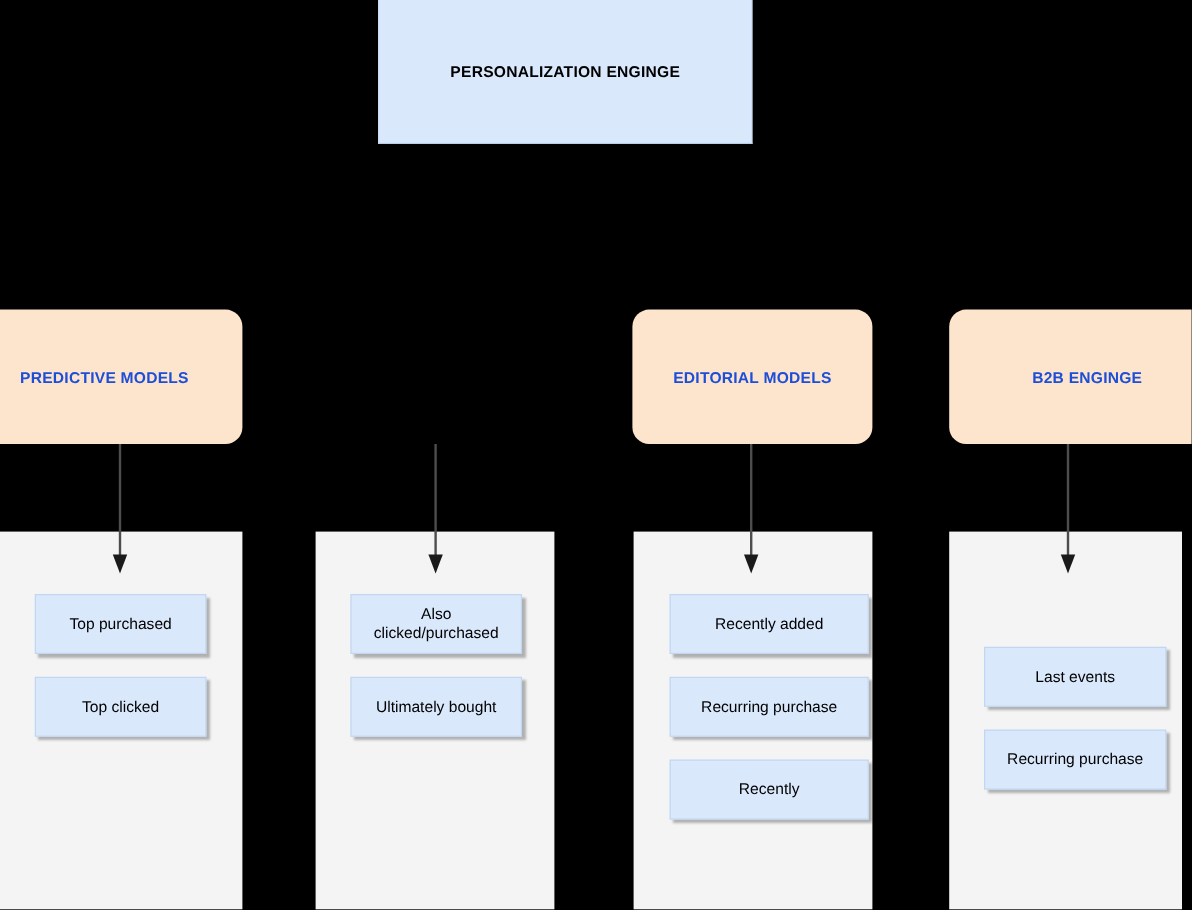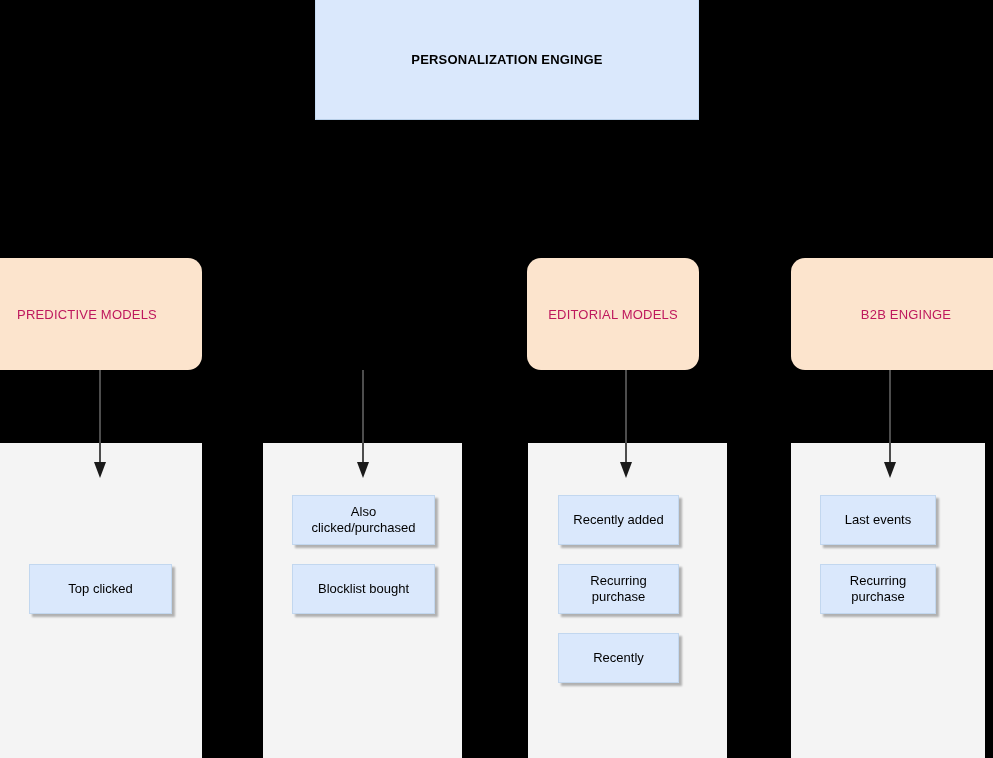--- a/index.html
+++ b/index.html
@@ -22,21 +22,21 @@
     width: 993px;
     height: 758px;
     background: #000000;
   }
 
   
   .title-box {
     position: absolute;
     left: 315px;
     top: 0px;
-    width: 384px;
+    width: 312px;
     height: 120px;
     background: #dae8fc;
     border-left: 1px solid #c7ddf5;
     border-right: 1px solid #c7ddf5;
     border-bottom: 1px solid #b8cfe8;
     box-sizing: border-box;
     display: flex;
     align-items: center;
     justify-content: center;
   }
@@ -55,28 +55,28 @@
     height: 112px;
     background: #fce4cd;
     border-radius: 14px;
     box-sizing: border-box;
     display: flex;
     align-items: center;
     justify-content: center;
   }
   .cat-box .label {
     font-size: 13px;
-    font-weight: normal;
-    color: #be185d;
+    font-weight: bold;
+    color: #1d4ed8;
     letter-spacing: 0.2px;
     text-align: right;
   }
   .cat-1 { left: -28px;  width: 230px; }
   .cat-2 { left: 263px;  width: 200px; }
-  .cat-3 { left: 527px;  width: 172px; }
+  .cat-3 { left: 527px;  width: 200px; }
   .cat-4 { left: 791px;  width: 230px; }
 
   
   .panel {
     position: absolute;
     top: 443px;
     height: 315px;
     background: #f4f4f4;
   }
   .panel-1 { left: 0px;   width: 202px; }
@@ -113,22 +113,22 @@
   .leaf .label {
     font-size: 13px;
     color: #000000;
     text-align: center;
     line-height: 16px;
     padding: 0 6px;
   }
   
   .col1 .leaf { left: 29px;  width: 143px; }
   .col2 .leaf { left: 292px; width: 143px; }
-  .col3 .leaf { left: 558px; width: 121px; }
-  .col4 .leaf { left: 820px; width: 116px; }
+  .col3 .leaf { left: 558px; width: 166px; }
+  .col4 .leaf { left: 820px; width: 152px; margin-top: 44px; }
 
   .row-1 { top: 495px; }
   .row-2 { top: 564px; }
   .row-3 { top: 633px; }
 
   .colgroup { position: absolute; left: 0; top: 0; width: 993px; height: 758px; }
 </style>
 </head>
 <body>
 
@@ -164,31 +164,34 @@
   <svg class="arrow arrow-3" viewBox="0 0 20 110">
     <line x1="10" y1="0" x2="10" y2="96" stroke="#4d4d4d" stroke-width="2"></line>
     <polygon points="10,108 4,92 16,92" fill="#1a1a1a"></polygon>
   </svg>
   <svg class="arrow arrow-4" viewBox="0 0 20 110">
     <line x1="10" y1="0" x2="10" y2="96" stroke="#4d4d4d" stroke-width="2"></line>
     <polygon points="10,108 4,92 16,92" fill="#1a1a1a"></polygon>
   </svg>
 
   <div class="colgroup col1">
+    <div class="leaf row-1">
+      <span class="label">Top purchased</span>
+    </div>
     <div class="leaf row-2">
       <span class="label">Top clicked</span>
     </div>
   </div>
 
   <div class="colgroup col2">
     <div class="leaf row-1">
       <span class="label">Also clicked/purchased</span>
     </div>
     <div class="leaf row-2">
-      <span class="label">Blocklist bought</span>
+      <span class="label">Ultimately bought</span>
     </div>
   </div>
 
   <div class="colgroup col3">
     <div class="leaf row-1">
       <span class="label">Recently added</span>
     </div>
     <div class="leaf row-2">
       <span class="label">Recurring purchase</span>
     </div>

